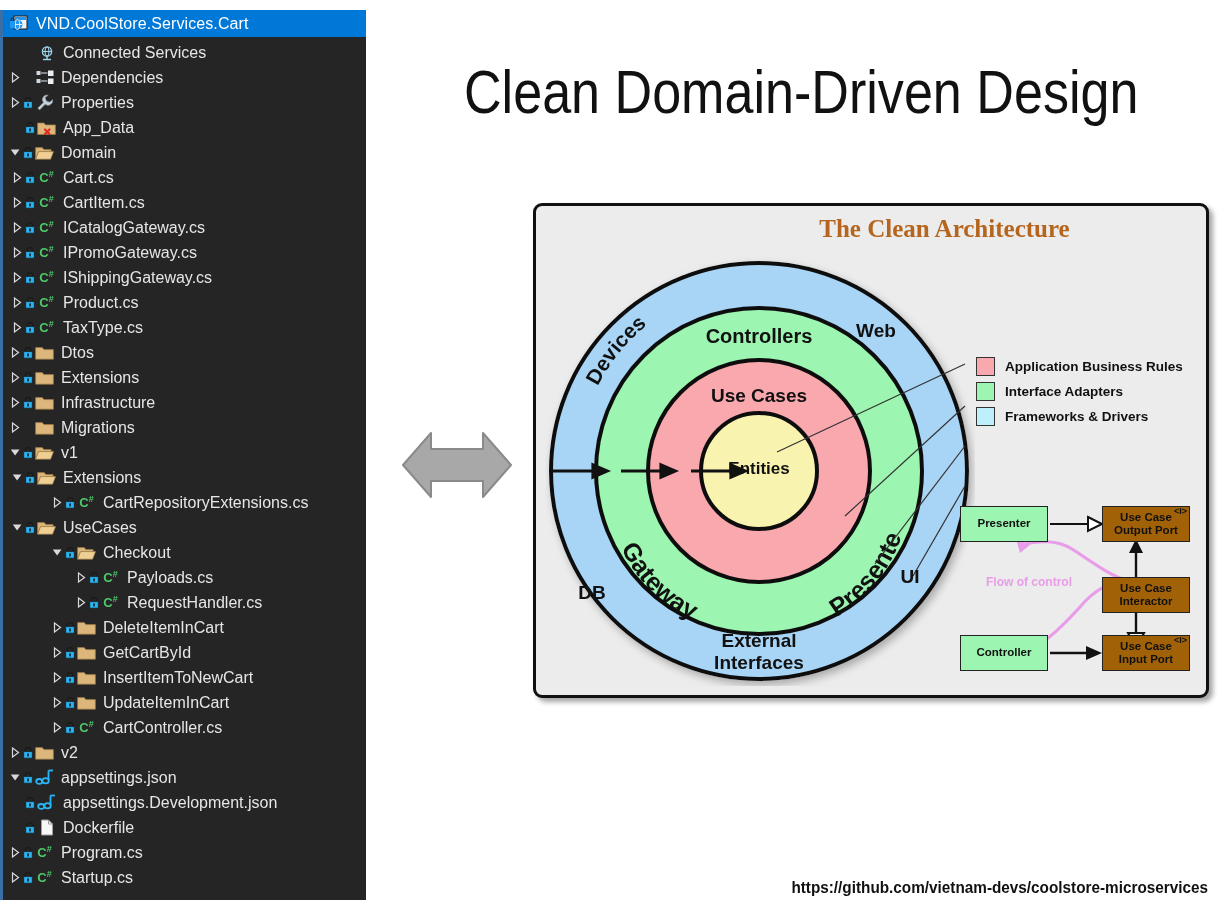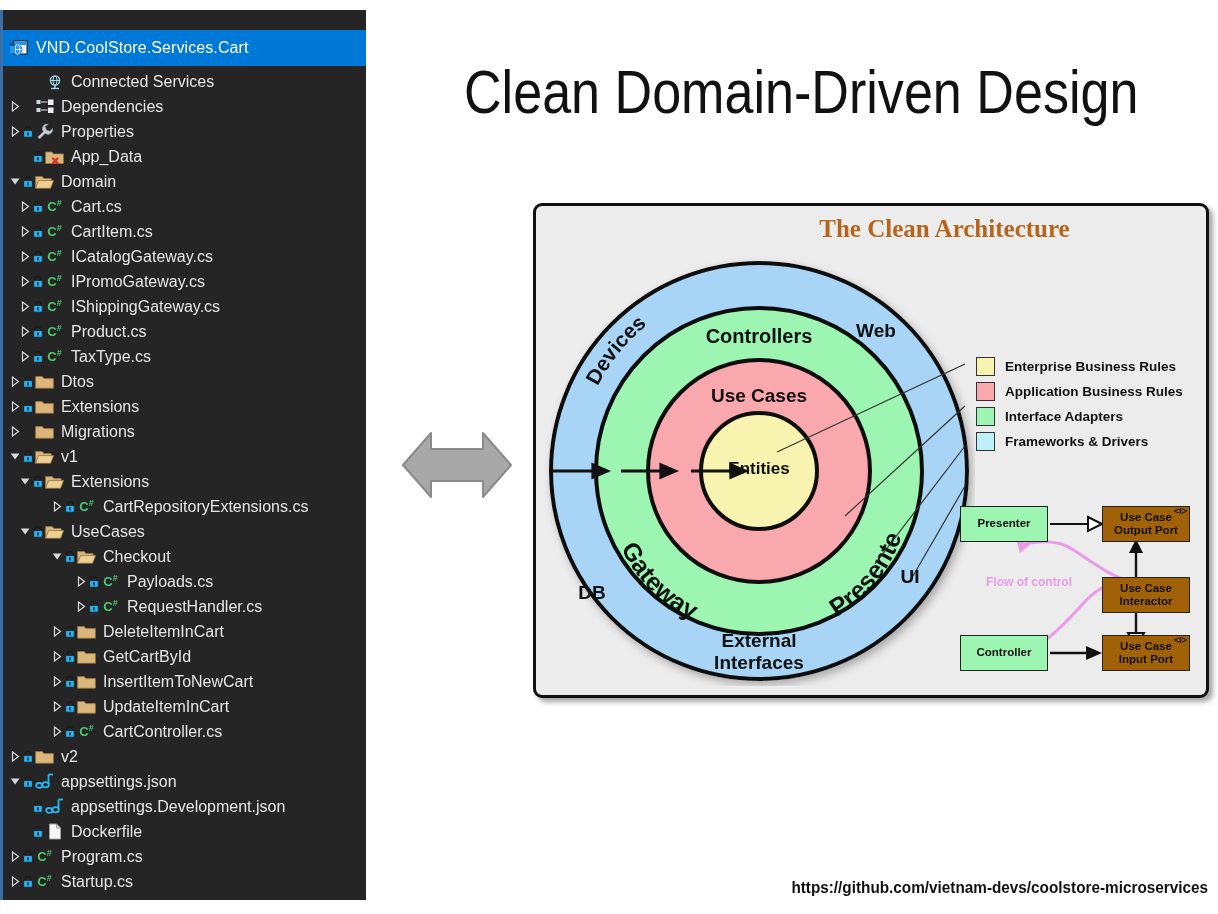--- a/index.html
+++ b/index.html
@@ -10,22 +10,22 @@
   }
 
   
   #solution-explorer{
     position:absolute;left:0;top:10px;width:366px;height:890px;
     background:#252526;
     box-sizing:border-box;
     border-left:3px solid #3a6ea5;
   }
   .se-titlebar{
-    height:36px;background:#0078d7;display:flex;align-items:center;
-    padding-left:6px;box-sizing:border-box;margin-top:20px;
+    height:27px;background:#0078d7;display:flex;align-items:center;
+    padding-left:6px;box-sizing:border-box;
   }
   .se-titlebar .se-label{
     color:#ffffff;font-size:16px;margin-left:8px;letter-spacing:.1px;
   }
   .tree{padding-top:3px;}
   .row{
     height:25px;display:flex;align-items:center;box-sizing:border-box;
     white-space:nowrap;
   }
   .row .label{color:#e6e6e6;font-size:16px;margin-left:7px;}
@@ -38,21 +38,21 @@
     width:11px;flex:0 0 11px;display:flex;align-items:center;justify-content:center;
     margin-right:2px;
   }
   .lock.empty{visibility:hidden;}
   .ico{
     width:19px;flex:0 0 19px;height:25px;display:flex;align-items:center;
     justify-content:center;
   }
   
   .ind0{padding-left:6px}
-  .ind1{padding-left:16px}
+  .ind1{padding-left:8px}
   .ind2{padding-left:48px}
   .ind3{padding-left:72px}
 
   .cs-glyph{color:#4ec96a;font-size:13px;font-weight:bold;line-height:1;}
   .cs-glyph sup{font-size:9px;}
 
   
   #double-arrow{position:absolute;left:401px;top:427px;width:112px;height:76px;}
 
   
@@ -409,20 +409,40 @@
           </svg>
         </span>
         <span class="label">Extensions</span>
       </div>
       <div class="row ind0">
         <span class="chev">
           <svg width="9" height="11" viewBox="0 0 9 11">
             <path d="M1.5 1 L7.5 5.5 L1.5 10 Z" fill="none" stroke="#d8d8d8" stroke-width="1.2"></path>
           </svg>
         </span>
+        <span class="lock">
+          <svg width="10" height="12" viewBox="0 0 10 12">
+            <path d="M2.2 5 V3.3 a2.8 2.8 0 0 1 5.6 0 V5" fill="none" stroke="#1b1b1b" stroke-width="1.3"></path>
+            <rect x="0.7" y="4.6" width="8.6" height="6.6" rx="0.6" fill="#29b6f6" stroke="#1b1b1b" stroke-width=".8"></rect>
+            <rect x="4.2" y="6.4" width="1.6" height="3" fill="#1b1b1b"></rect>
+          </svg>
+        </span>
+        <span class="ico">
+          <svg width="19" height="16" viewBox="0 0 19 16">
+            <path d="M0.6 2.6 h6.6 l1.7 2 h9.5 v9.6 H0.6 Z" fill="#dcb67a" stroke="#9a7a45" stroke-width=".7"></path>
+          </svg>
+        </span>
+        <span class="label">Infrastructure</span>
+      </div>
+      <div class="row ind0">
+        <span class="chev">
+          <svg width="9" height="11" viewBox="0 0 9 11">
+            <path d="M1.5 1 L7.5 5.5 L1.5 10 Z" fill="none" stroke="#d8d8d8" stroke-width="1.2"></path>
+          </svg>
+        </span>
         <span class="lock empty">
           <svg width="10" height="12" viewBox="0 0 10 12">
             <path d="M2.2 5 V3.3 a2.8 2.8 0 0 1 5.6 0 V5" fill="none" stroke="#1b1b1b" stroke-width="1.3"></path>
             <rect x="0.7" y="4.6" width="8.6" height="6.6" rx="0.6" fill="#29b6f6" stroke="#1b1b1b" stroke-width=".8"></rect>
             <rect x="4.2" y="6.4" width="1.6" height="3" fill="#1b1b1b"></rect>
           </svg>
         </span>
         <span class="ico">
           <svg width="19" height="16" viewBox="0 0 19 16">
             <path d="M0.6 2.6 h6.6 l1.7 2 h9.5 v9.6 H0.6 Z" fill="#dcb67a" stroke="#9a7a45" stroke-width=".7"></path>
@@ -846,24 +866,20 @@
     <div class="ring-text" style="left:129px;top:79px;width:170px;font-size:20px;">Controllers</div>
     <div class="ring-text" style="left:296px;top:74px;width:70px;font-size:19px;">Web</div>
     <div class="ring-text" style="left:340px;top:320px;width:50px;font-size:19px;">UI</div>
     <div class="ring-text" style="left:22px;top:320px;width:50px;font-size:19px;margin-top:16px;">DB</div>
     <div class="ring-text" style="left:134px;top:384px;width:160px;font-size:19px;line-height:1.15;">External
 Interfaces</div>
   </div>
 
   <div id="legend">
     <div class="legend-row">
-      <span class="legend-swatch" style="background:#f9f3b0"></span>
-      <span class="legend-label">Enterprise Business Rules</span>
-    </div>
-    <div class="legend-row">
       <span class="legend-swatch" style="background:#f9a8ae"></span>
       <span class="legend-label">Application Business Rules</span>
     </div>
     <div class="legend-row">
       <span class="legend-swatch" style="background:#9cf5b0"></span>
       <span class="legend-label">Interface Adapters</span>
     </div>
     <div class="legend-row">
       <span class="legend-swatch" style="background:#bdf0fb"></span>
       <span class="legend-label">Frameworks &amp; Drivers</span>

